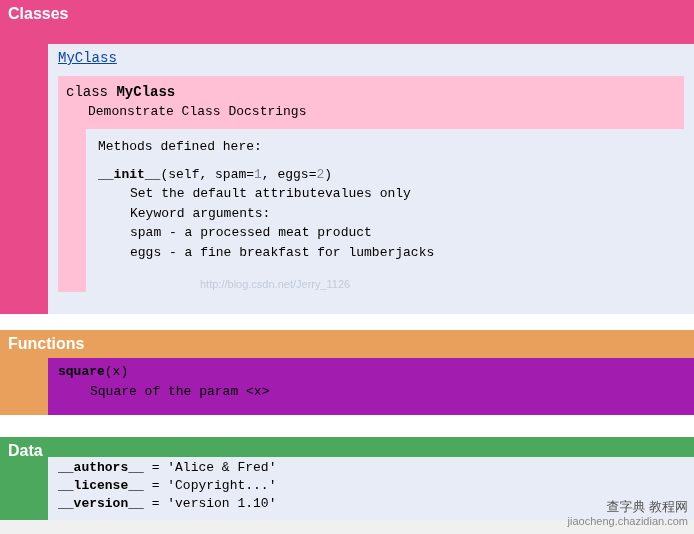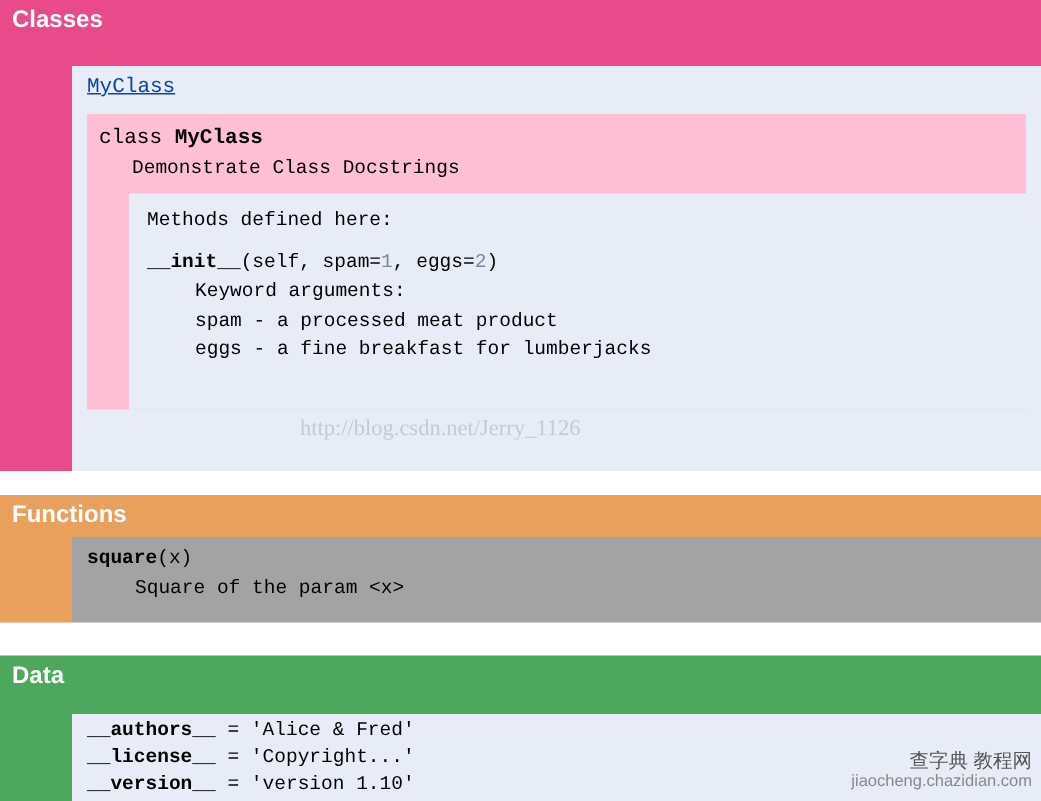--- a/index.html
+++ b/index.html
@@ -81,35 +81,35 @@
     .functions-body {
       display: flex;
     }
     .functions-left {
       background: #e8a05c;
       width: 48px;
       min-height: 54px;
     }
     .functions-right {
       flex: 1;
-      background: #a3a3a3;
+      background: #a21caf;
       padding: 4px 2px 14px 10px;
       line-height: 1.5;
     }
     
     .spacer2 { height: 22px; background: #fff; }
     
     
     .data-header {
       background: #4ba85c;
       color: #fff;
       font-weight: bold;
       font-size: 16px;
       padding: 5px 8px;
-      height: 39px;
+      height: 20px;
     }
     .data-body {
       display: flex;
     }
     .data-left {
       background: #4ba85c;
       width: 48px;
       min-height: 60px;
     }
     .data-right {
@@ -118,22 +118,22 @@
       padding: 2px 10px 6px 10px;
       line-height: 1.4;
     }
     
     
     .watermark1 {
       position: absolute;
       left: 200px;
       top: 278px;
       color: rgba(120,140,160,0.35);
-      font-family: Liberation Serif, serif;
-      font-size: 15px;
+      font-family: Liberation Sans, sans-serif;
+      font-size: 11px;
       pointer-events: none;
     }
     .watermark2 {
       position: absolute;
       right: 6px;
       bottom: 6px;
       color: #888;
       font-size: 11px;
       text-align: right;
       pointer-events: none;
@@ -152,20 +152,21 @@
     <div class="class-box">
       <div class="class-title">
         <span>class </span><span class="bold">MyClass</span>
       </div>
       <div class="class-doc mono">Demonstrate Class Docstrings</div>
       <div class="methods-box mono">
         <div>Methods defined here:</div>
         <div class="init-line">
           <b>__init__</b><span>(self, spam=</span><span class="num">1</span><span>, eggs=</span><span class="num">2</span><span>)</span>
         </div>
+        <div class="indent1">Set the default attributevalues only</div>
         <div class="indent1">Keyword arguments:</div>
         <div class="indent1">spam - a processed meat product</div>
         <div class="indent1">eggs - a fine breakfast for lumberjacks</div>
       </div>
     </div>
   </div>
 </div>
 
 <div class="spacer1"></div>
 

